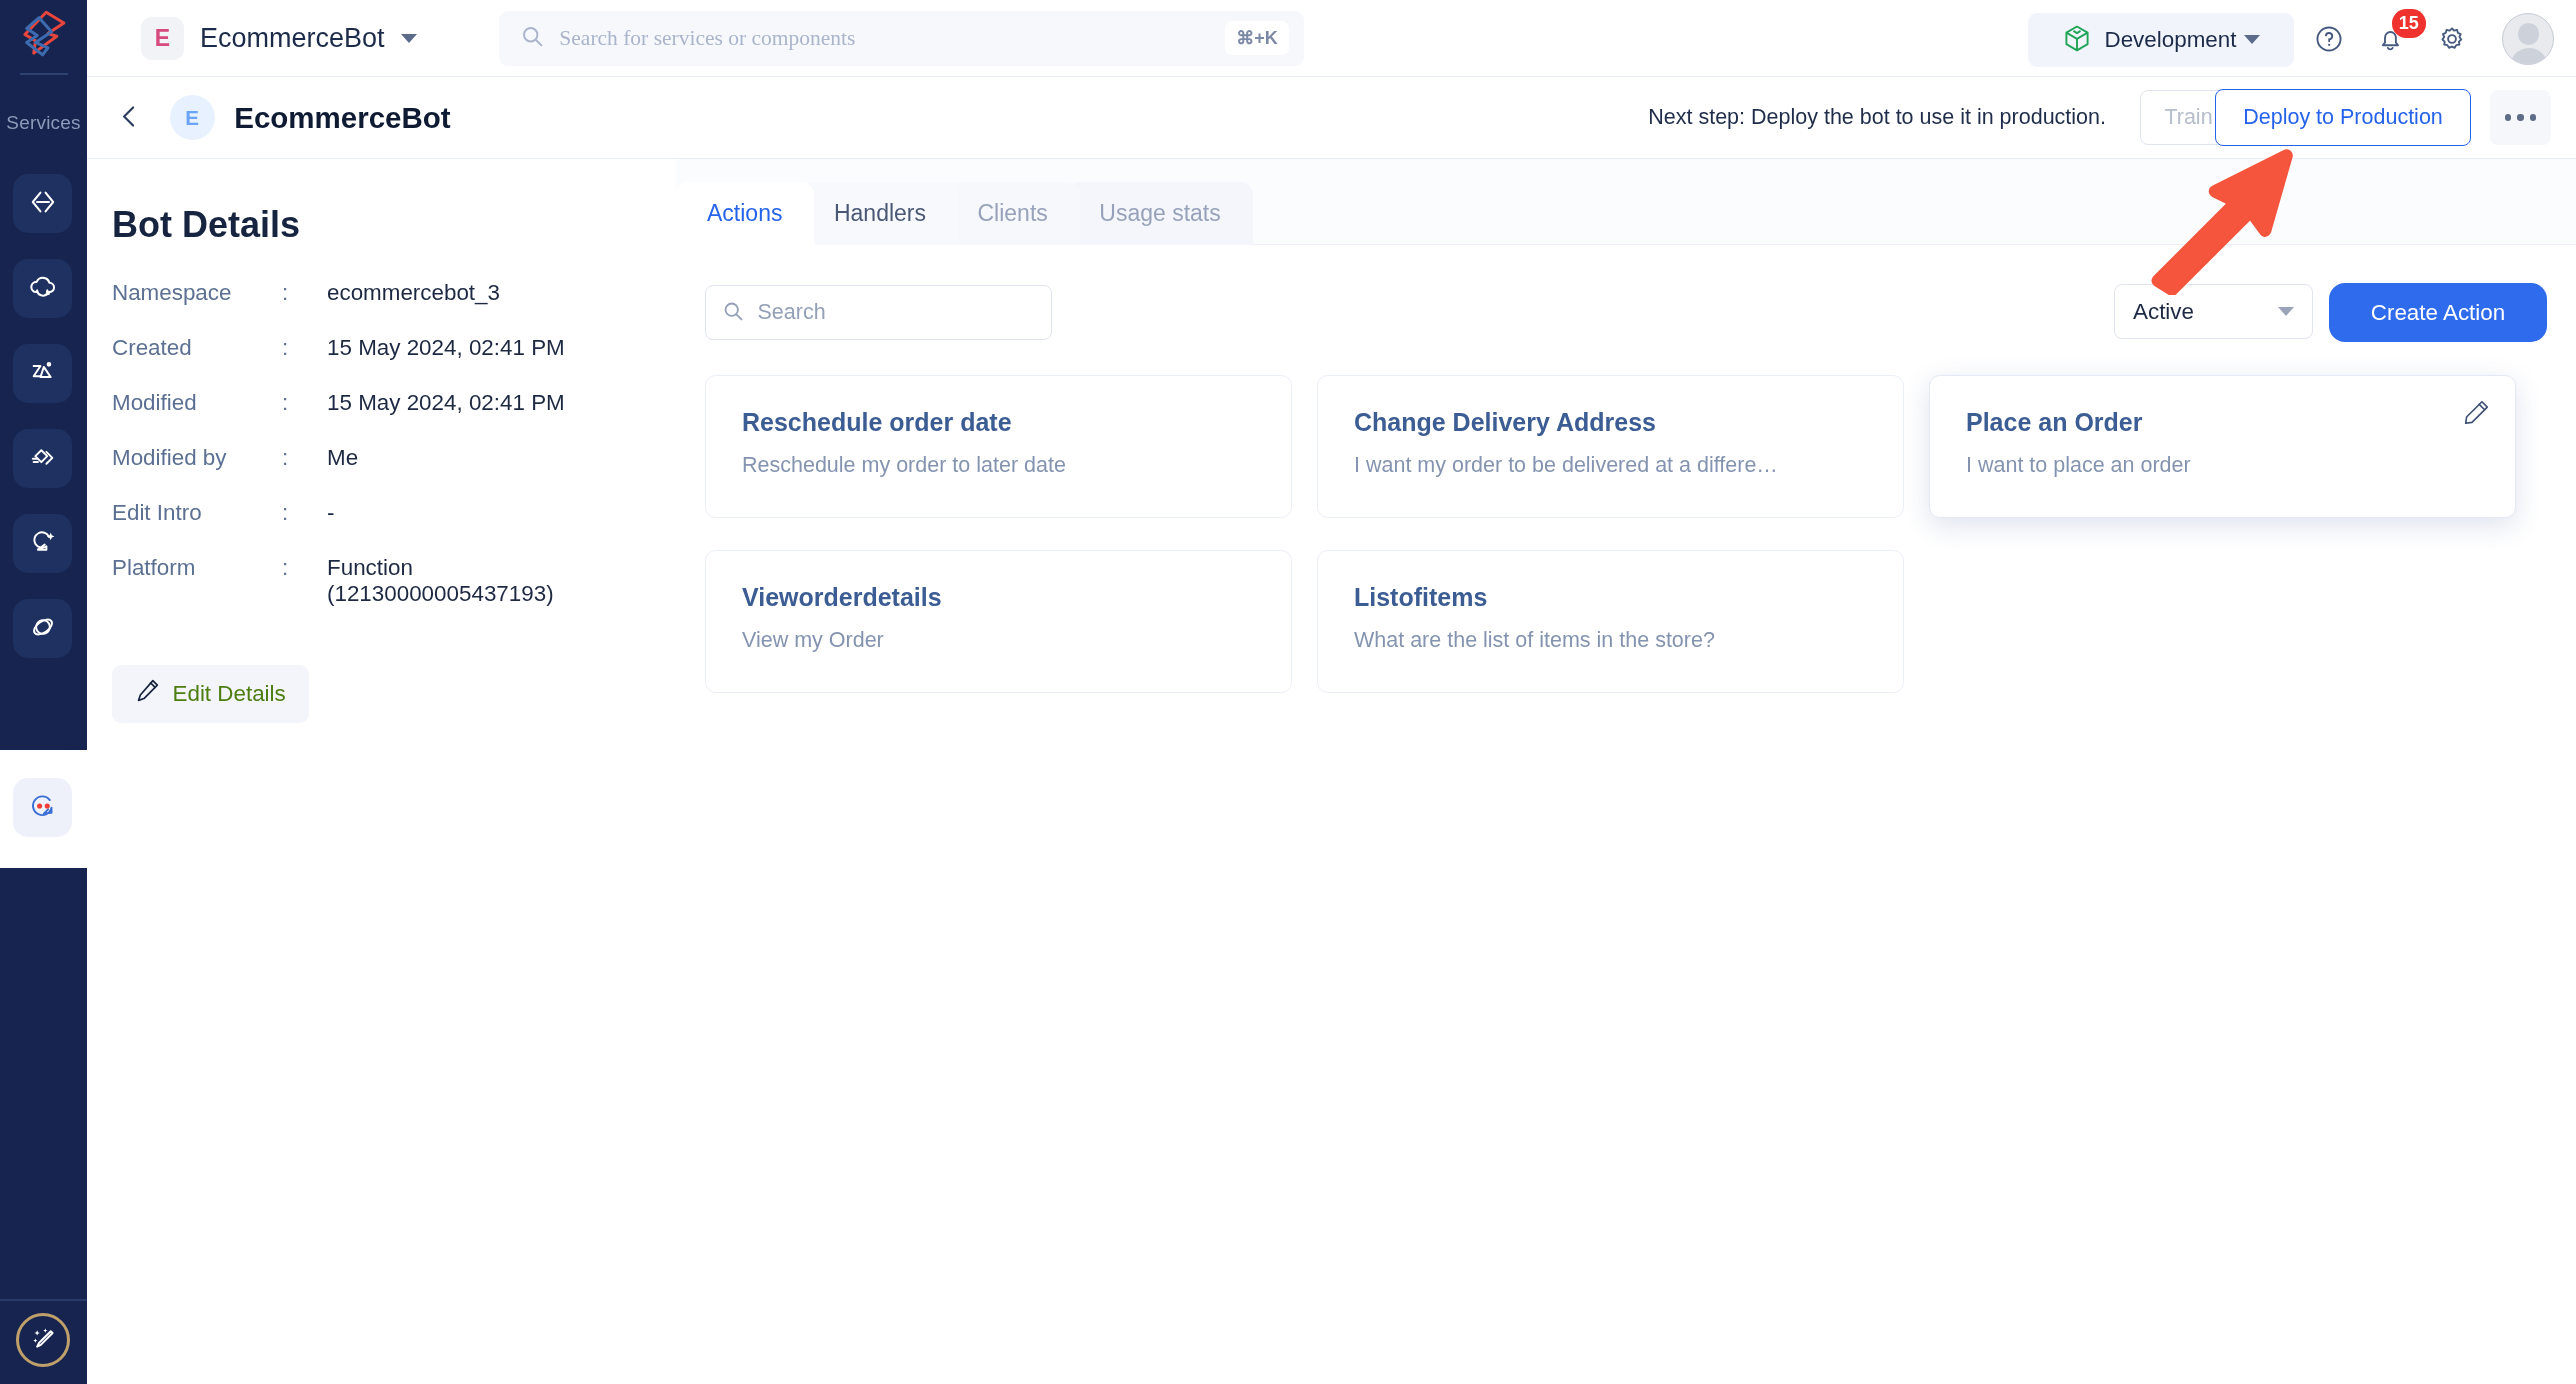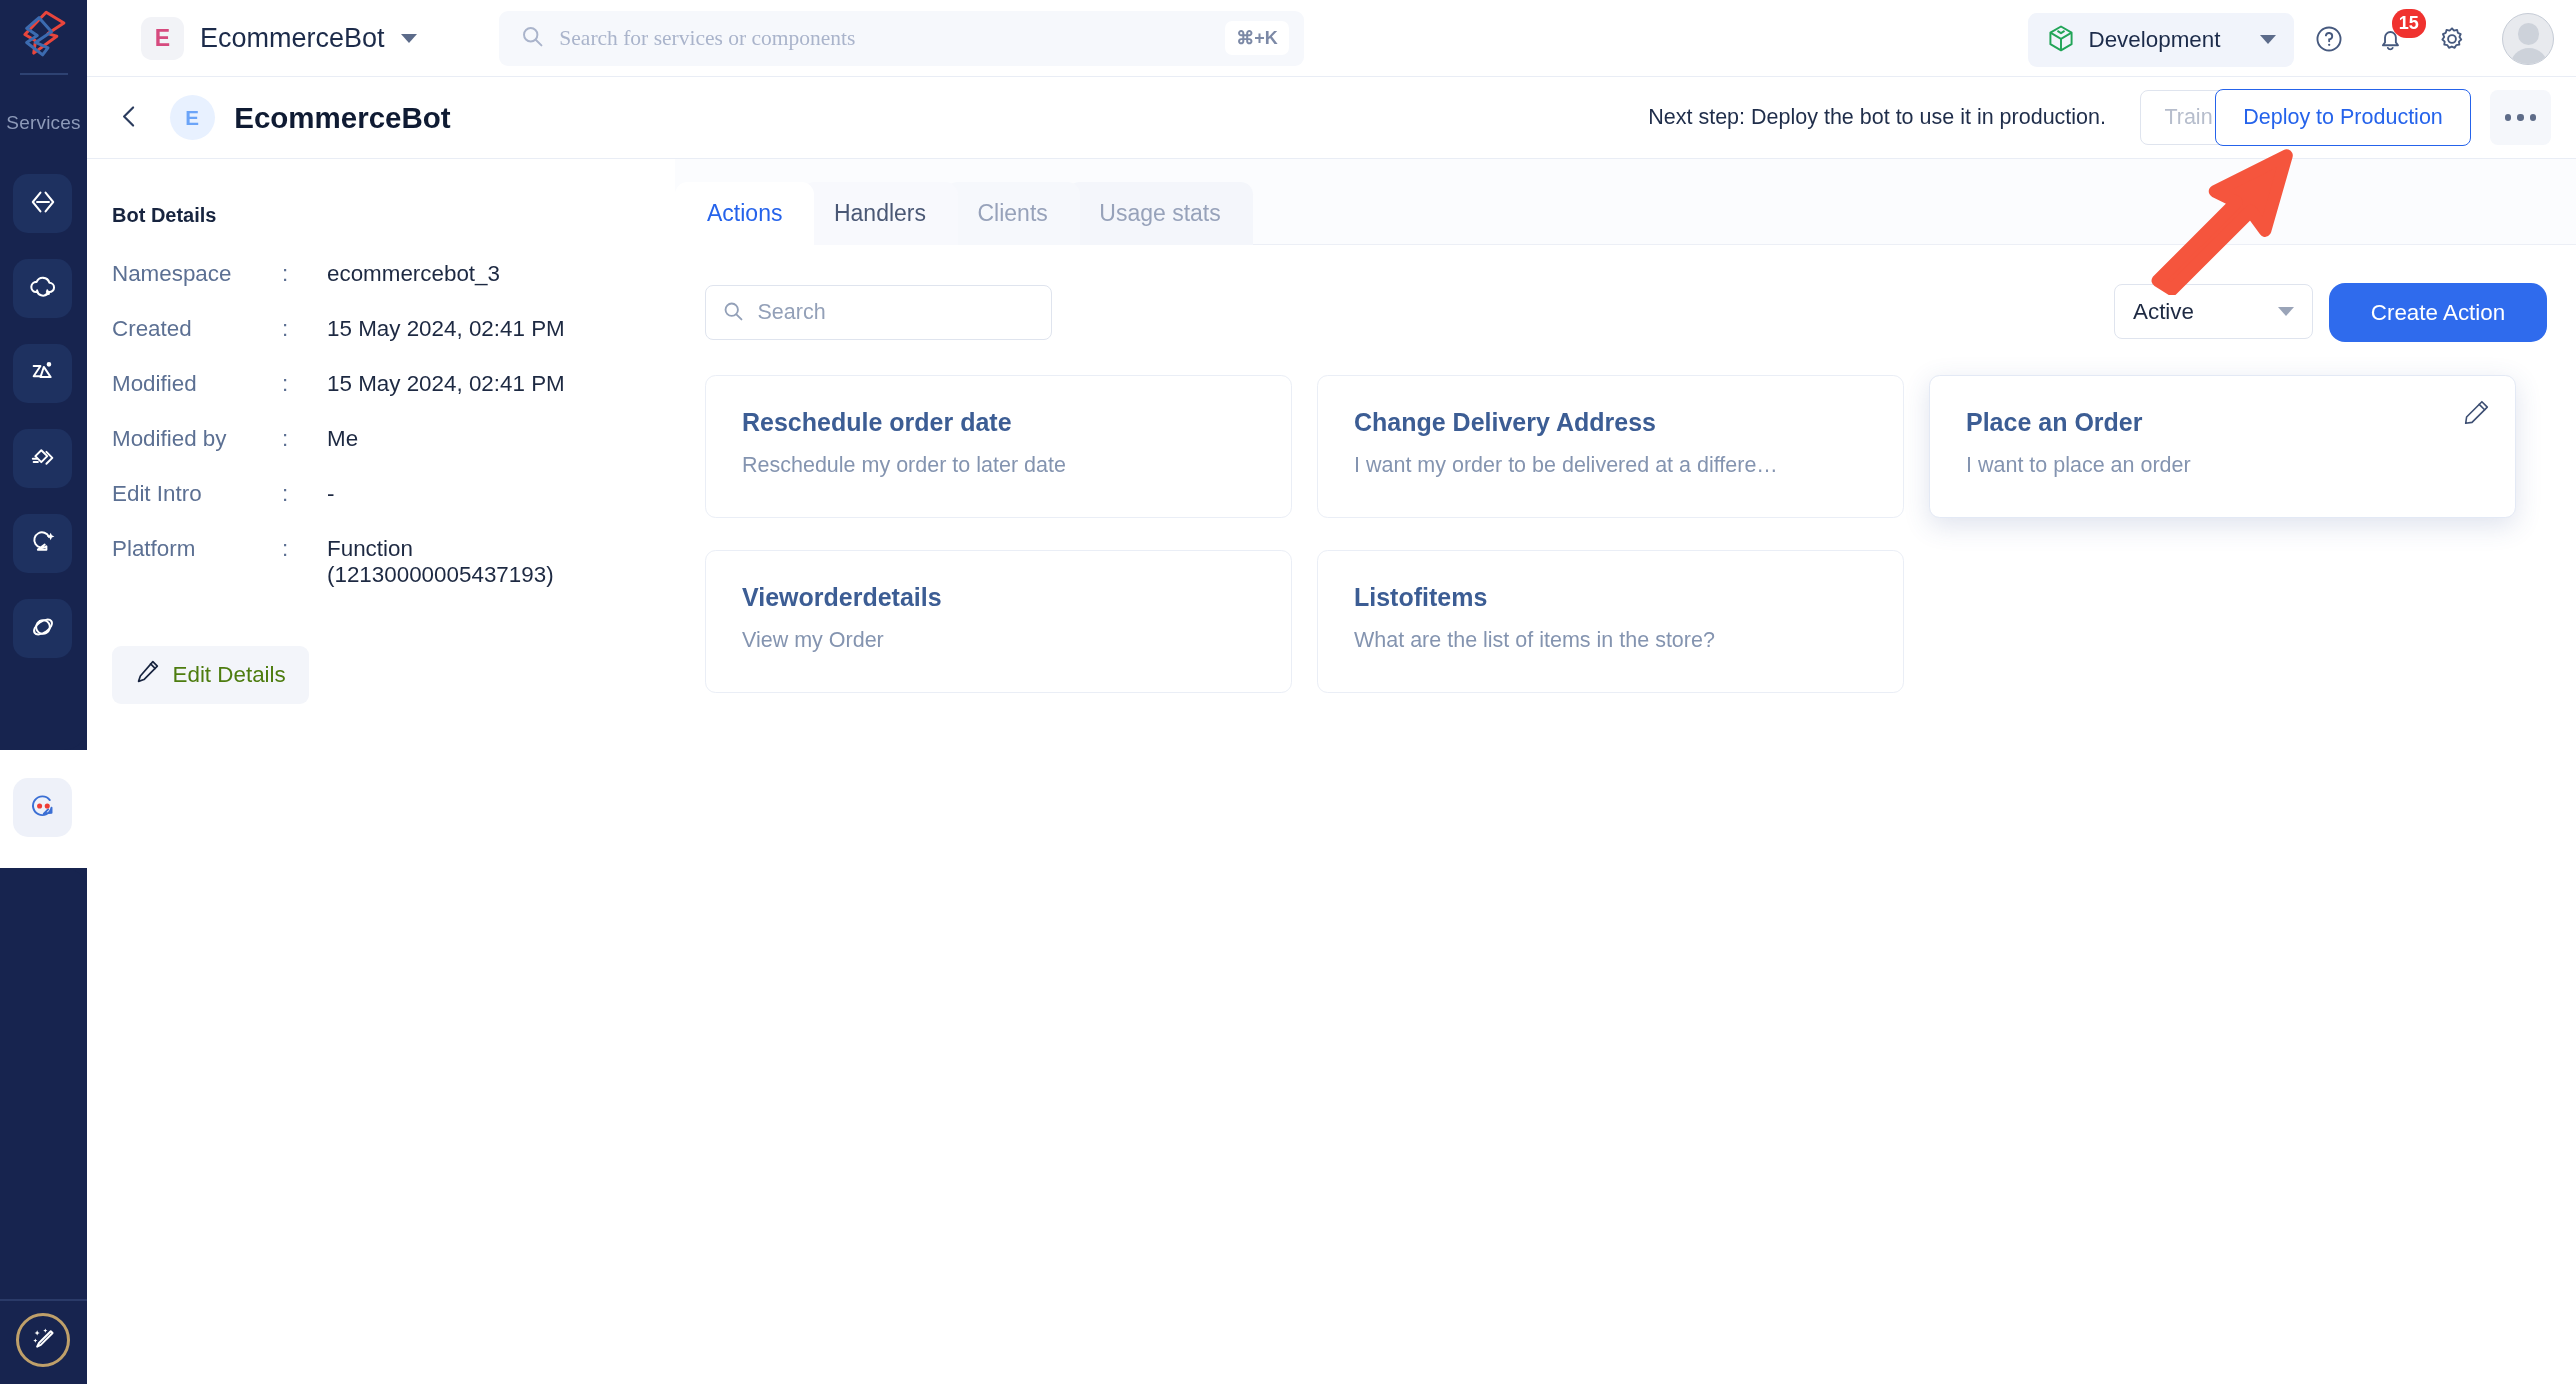--- a/index.html
+++ b/index.html
@@ -99,21 +99,21 @@
     margin-left: 14.3px; font-size: 21.5px; color: #aab4cb; flex: 1; font-family: Liberation Serif, serif;
   }
   #gs-kbd {
     background: #ffffff; border-radius: 7.2px;
     padding: 6.3px 11.6px; font-size: 18px; color: #7c89a6; font-weight: bold;
   }
   #env-pill {
     position: absolute; right: 282px; top: 12.5px;
     width: 266px; height: 54px;
     background: #f1f4fb; border-radius: 9px;
-    display: flex; align-items: center; padding: 0 18px;
+    display: flex; align-items: center; padding: 0 34px;
   }
   #env-name { margin-left: 12.5px; font-size: 22.4px; color: #1c2b4a; flex: 1; }
   #help-icon  { position: absolute; right: 231px; top: 23px; }
   #bell-icon  { position: absolute; right: 170px; top: 23px; }
   #gear-icon  { position: absolute; right: 108px; top: 23px; }
   .tb-ico svg { width: 32px; height: 32px; }
   #bell-badge {
     position: absolute; right: 150px; top: 9px;
     min-width: 34px; height: 29px; border-radius: 14.3px;
     background: #f0322f; color: #fff;
@@ -175,21 +175,21 @@
   #more-btn i { width: 6.3px; height: 6.3px; border-radius: 50%; background: #5e6c88; display:block; }
 
   
   #details {
     position: absolute; left: 87px; top: 159px;
     width: 589px; height: 1225px;
     background: #ffffff;
     border-right: 0.9px solid #e9edf5;
     padding: 45px 0 0 25px;
   }
-  #details-title { font-size: 20px; font-weight: bold; color: #17243f; margin-bottom: 34px; }
+  #details-title { font-size: 36px; font-weight: bold; color: #17243f; margin-bottom: 34px; }
   .det-row { display: flex; margin-bottom: 29px; font-size: 22.4px; }
   .det-label { width: 170px; color: #5c7093; }
   .det-colon { width: 45px; color: #5c7093; }
   .det-value { color: #1d2942; max-width: 286px; }
   #edit-details {
     margin-top: 29px;
     display: inline-flex; align-items: center; gap: 12.5px;
     background: #f3f5fa; border-radius: 9px;
     padding: 13.4px 23px;
     font-size: 22.4px; color: #4d7c0f;

